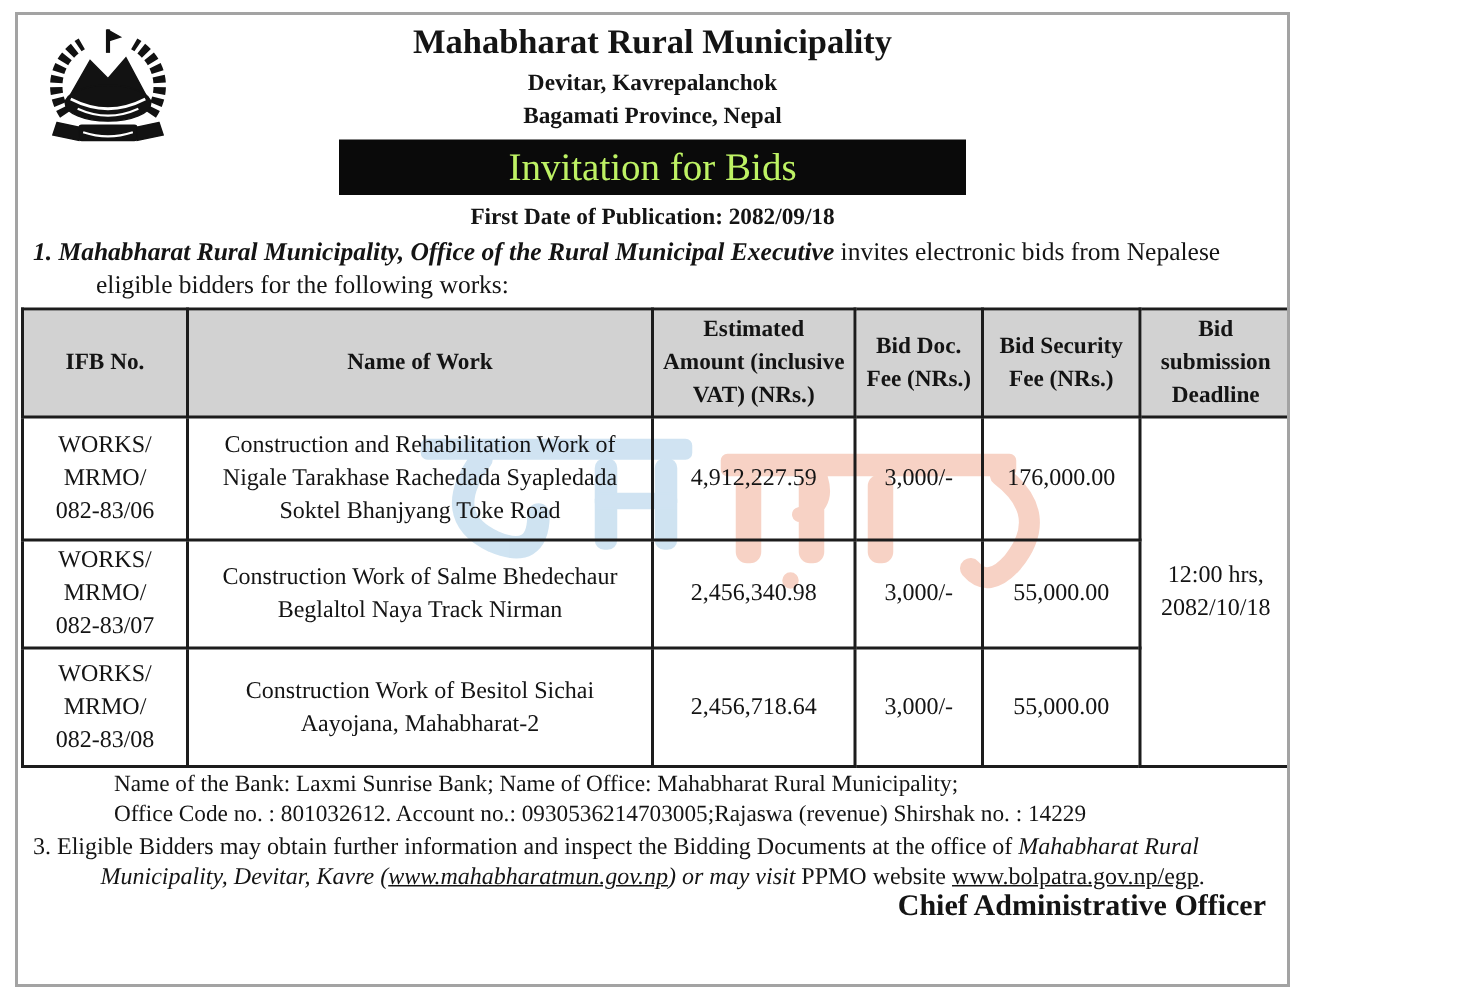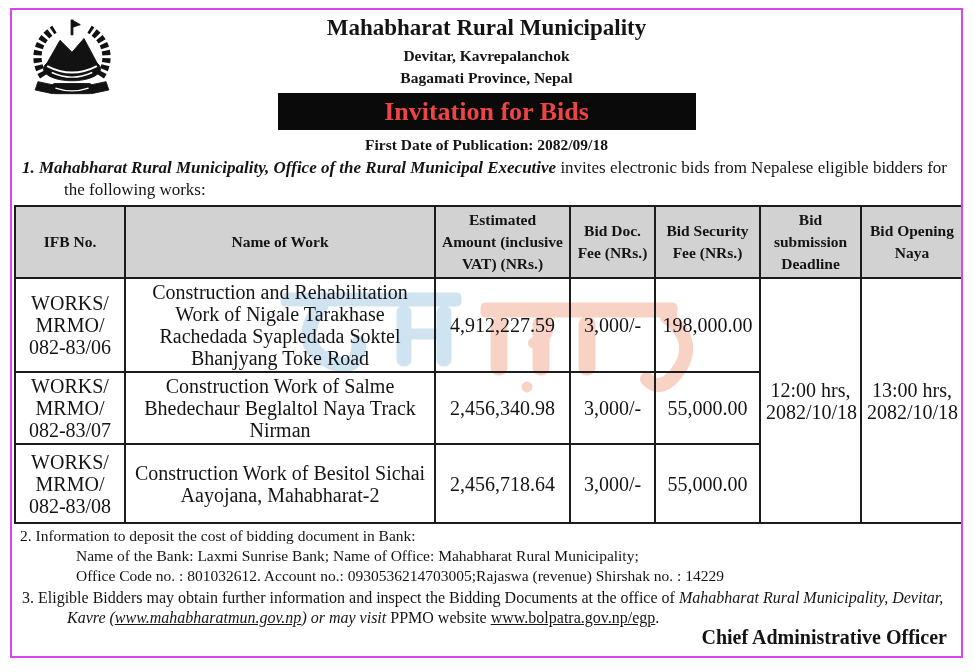--- a/index.html
+++ b/index.html
@@ -1,54 +1,54 @@
 <!DOCTYPE html>
 <html><head>
 <meta charset="utf-8">
 <style>
   html,body{margin:0;padding:0;}
   body{
     width:975px;height:672px;background:#ffffff;position:relative;
     font-family:"Liberation Serif", serif;color:#141414;overflow:hidden;
   }
   .frame{
-    position:absolute;left:10px;top:8px;width:953px;height:650px;
-    border:2px solid #d946ef;box-sizing:border-box;background:#fff;overflow:hidden;
+    position:absolute;left:10px;top:8px;width:850px;height:650px;
+    border:2px solid #a3a3a3;box-sizing:border-box;background:#fff;overflow:hidden;
   }
   
   .header{position:relative;text-align:center;padding-top:4px;}
   .logo{position:absolute;left:14px;top:6px;width:92px;height:90px;}
   .title{font-size:23px;font-weight:bold;line-height:27px;margin:0;}
   .addr{font-size:15.5px;font-weight:bold;line-height:16px;}
   .addr1{margin-top:7px;text-align:center;}
   .addr2{margin-top:6px;}
   .banner{
     margin:7px auto 0;width:418px;height:37px;line-height:37px;
-    background:#0a0a0a;color:#ef4444;font-weight:bold;font-size:26px;
+    background:#0a0a0a;color:#bef264;font-weight:normal;font-size:26px;
   }
   .pub{margin-top:6px;font-size:15.5px;font-weight:bold;line-height:17px;}
   
   .intro{
     margin:4px 8px 0 10px;font-size:17px;line-height:22px;
     padding-left:42px;text-indent:-42px;
   }
   .bi{font-weight:bold;font-style:italic;}
   
   .table-zone{position:relative;margin:4px 0 0 2px;width:948px;}
   .watermark{position:absolute;left:265px;top:68px;z-index:0;}
   table{
     border-collapse:collapse;width:948px;table-layout:fixed;
     position:relative;z-index:1;
   }
   th,td{
     border:2px solid #1c1c1c;text-align:center;vertical-align:middle;
     padding:2px 5px;box-sizing:border-box;overflow:hidden;
   }
   th{background:#d2d2d2;font-size:15.5px;line-height:22px;font-weight:bold;}
-  td{font-size:20px;line-height:22px;background:transparent;}
+  td{font-size:16px;line-height:22px;background:transparent;}
   .pre{white-space:pre-line;}
   tr.hdr{height:72px;}
   tr.r0{height:82px;}
   tr.r1{height:70px;}
   tr.r2{height:79px;}
   
   .note2-heading{margin:3px 8px 0 8px;font-size:15.5px;line-height:18px;}
   .subline{margin:2px 8px 0 64px;font-size:15.5px;line-height:18px;}
   .gap{}
   .note3{
@@ -139,21 +139,21 @@
         </tr>
       </thead>
       <tbody>
         <tr class="r0">
           <td class="pre">WORKS/
 MRMO/
 082-83/06</td>
           <td>Construction and Rehabilitation Work of Nigale Tarakhase Rachedada Syapledada Soktel Bhanjyang Toke Road</td>
           <td>4,912,227.59</td>
           <td>3,000/-</td>
-          <td>198,000.00</td>
+          <td>176,000.00</td>
           <td rowspan="3" class="pre">12:00 hrs,
 2082/10/18</td>
           <td rowspan="3" class="pre">13:00 hrs,
 2082/10/18</td>
         </tr>
         <tr class="r1">
           <td class="pre">WORKS/
 MRMO/
 082-83/07</td>
           <td>Construction Work of Salme Bhedechaur Beglaltol Naya Track Nirman</td>
@@ -167,21 +167,20 @@
 082-83/08</td>
           <td>Construction Work of Besitol Sichai Aayojana, Mahabharat-2</td>
           <td>2,456,718.64</td>
           <td>3,000/-</td>
           <td>55,000.00</td>
         </tr>
       </tbody>
     </table>
   </div>
 
-  <div class="note2-heading">2. Information to deposit the cost of bidding document in Bank:</div>
   <div class="subline">Name of the Bank: Laxmi Sunrise Bank;  Name of Office: Mahabharat Rural Municipality;</div>
   <div class="subline">
     <span>Office Code no. : 801032612. Account no.: 0930536214703005;</span><span class="gap">Rajaswa (revenue) Shirshak no. : 14229</span>
   </div>
 
   <p class="note3"><span>3. Eligible Bidders may obtain further information and inspect the Bidding Documents at the office of </span><span class="it">Mahabharat Rural Municipality, Devitar, Kavre (</span><a class="doclink it" href="#">www.mahabharatmun.gov.np</a><span class="it">) or may visit </span><span>PPMO website </span><a class="doclink" href="#">www.bolpatra.gov.np/egp</a><span>.</span></p>
 
   <div class="signature">Chief Administrative Officer</div>
 
 </div>

